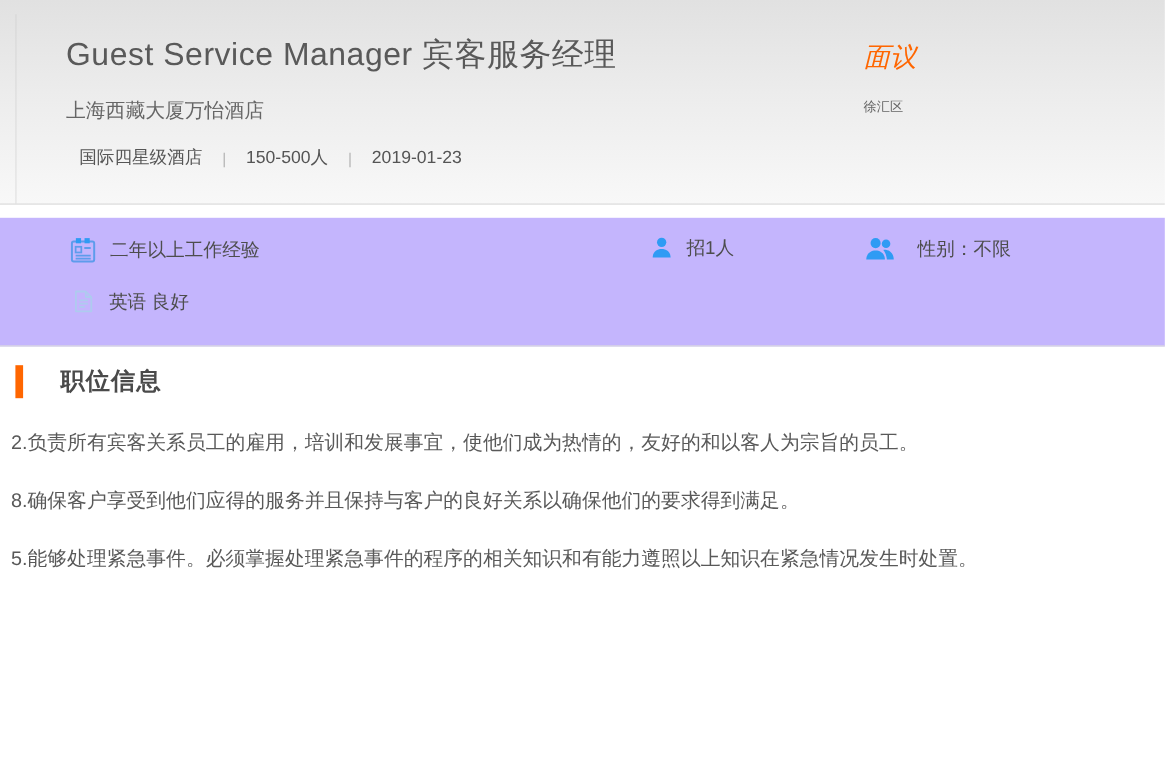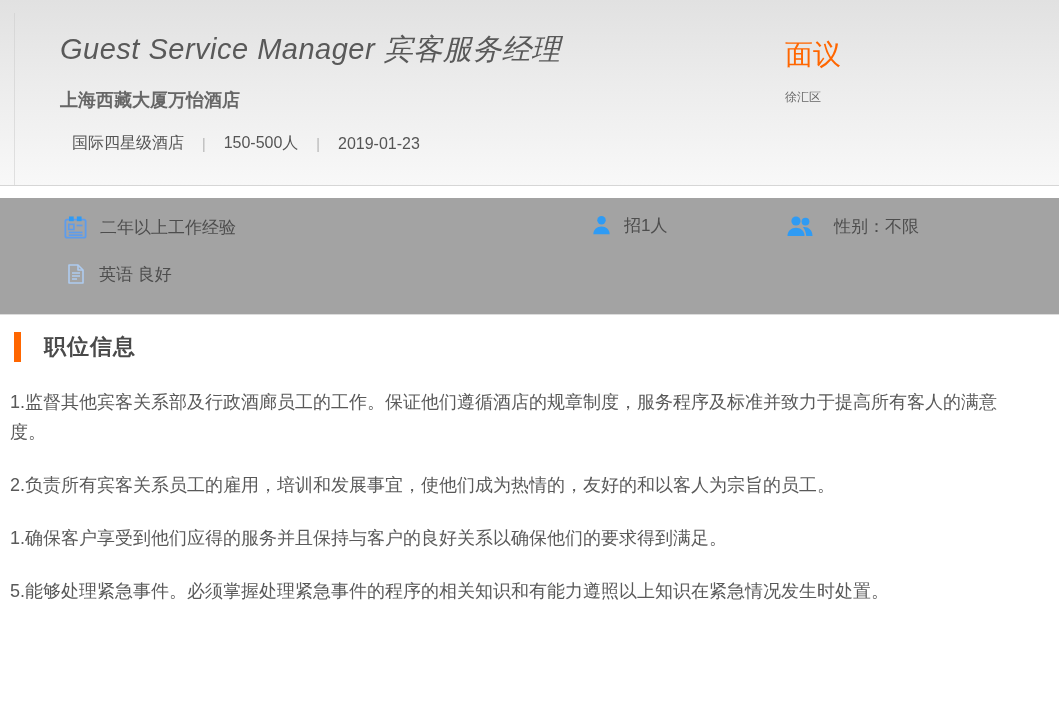--- a/index.html
+++ b/index.html
@@ -13,59 +13,59 @@
     position:relative;height:185px;
     background:linear-gradient(#e1e1e1 0%,#ececec 45%,#f8f8f8 100%);
     border-bottom:1px solid #d6d6d6;
   }
   .job-header .card-left-edge{
     position:absolute;left:14px;top:13px;bottom:0;width:1px;
     background:#cccccc;opacity:.55;
   }
   .job-title{
     position:absolute;left:60px;top:30px;
-    font-size:29px;color:#595959;letter-spacing:.5px;white-space:nowrap;font-style:italic;
+    font-size:29px;color:#595959;letter-spacing:.5px;white-space:nowrap;
   }
   .job-salary{
     position:absolute;left:785px;top:36px;
-    font-size:28px;color:#ff6600;
+    font-size:24px;color:#ff6600;font-style:italic;
   }
   .job-company{
     position:absolute;left:60px;top:88px;
-    font-size:18px;color:#666666;font-weight:bold;
+    font-size:18px;color:#666666;
   }
   .job-district{
     position:absolute;left:785px;top:89px;
     font-size:12px;color:#666666;
   }
   .job-tags{
     position:absolute;left:72px;top:133px;
     font-size:16px;color:#555555;display:flex;align-items:center;
   }
   .tag-sep{color:#b5b5b5;margin:0 18px;font-size:14px;}
   
   .req-section{
     position:relative;height:116px;margin-top:12px;
-    background:#a3a3a3;border-bottom:1px solid #dcdcdc;
+    background:#c4b5fd;border-bottom:1px solid #dcdcdc;
   }
   .req-item{
     position:absolute;display:flex;align-items:center;gap:11px;
     font-size:17px;color:#4d4d4d;white-space:nowrap;
   }
   .req-item .ricon{display:flex;align-items:center;justify-content:center;}
   
   .info-section{padding:0 0 30px 0;background:#ffffff;}
   .info-header{
     display:flex;align-items:center;margin:16px 0 10px 0;height:32px;
   }
   .info-accent-bar{
     width:7px;height:30px;background:#ff6600;margin-left:14px;
   }
   .info-title{
-    font-size:22px;font-weight:bold;color:#4a4a4a;margin-left:23px;letter-spacing:1px;
+    font-size:22px;font-weight:bold;color:#4a4a4a;margin-left:34px;letter-spacing:1px;
   }
   .info-body{padding:14px 30px 0 10px;}
   .info-body p{
     margin:0 0 23px 0;font-size:18px;line-height:30px;color:#595959;
   }
 </style>
 </head>
 <body>
 
 <div class="job-header">
@@ -138,18 +138,17 @@
 
 
 </div>
 
 <div class="info-section">
   <div class="info-header">
     <div class="info-accent-bar"></div>
     <div class="info-title">职位信息</div>
   </div>
   <div class="info-body">
-    <p>1.监督其他宾客关系部及行政酒廊员工的工作。保证他们遵循酒店的规章制度，服务程序及标准并致力于提高所有客人的满意度。</p>
     <p>2.负责所有宾客关系员工的雇用，培训和发展事宜，使他们成为热情的，友好的和以客人为宗旨的员工。</p>
-    <p>1.确保客户享受到他们应得的服务并且保持与客户的良好关系以确保他们的要求得到满足。</p>
+    <p>8.确保客户享受到他们应得的服务并且保持与客户的良好关系以确保他们的要求得到满足。</p>
     <p>5.能够处理紧急事件。必须掌握处理紧急事件的程序的相关知识和有能力遵照以上知识在紧急情况发生时处置。</p>
   </div>
 </div>
 
 </body></html>

